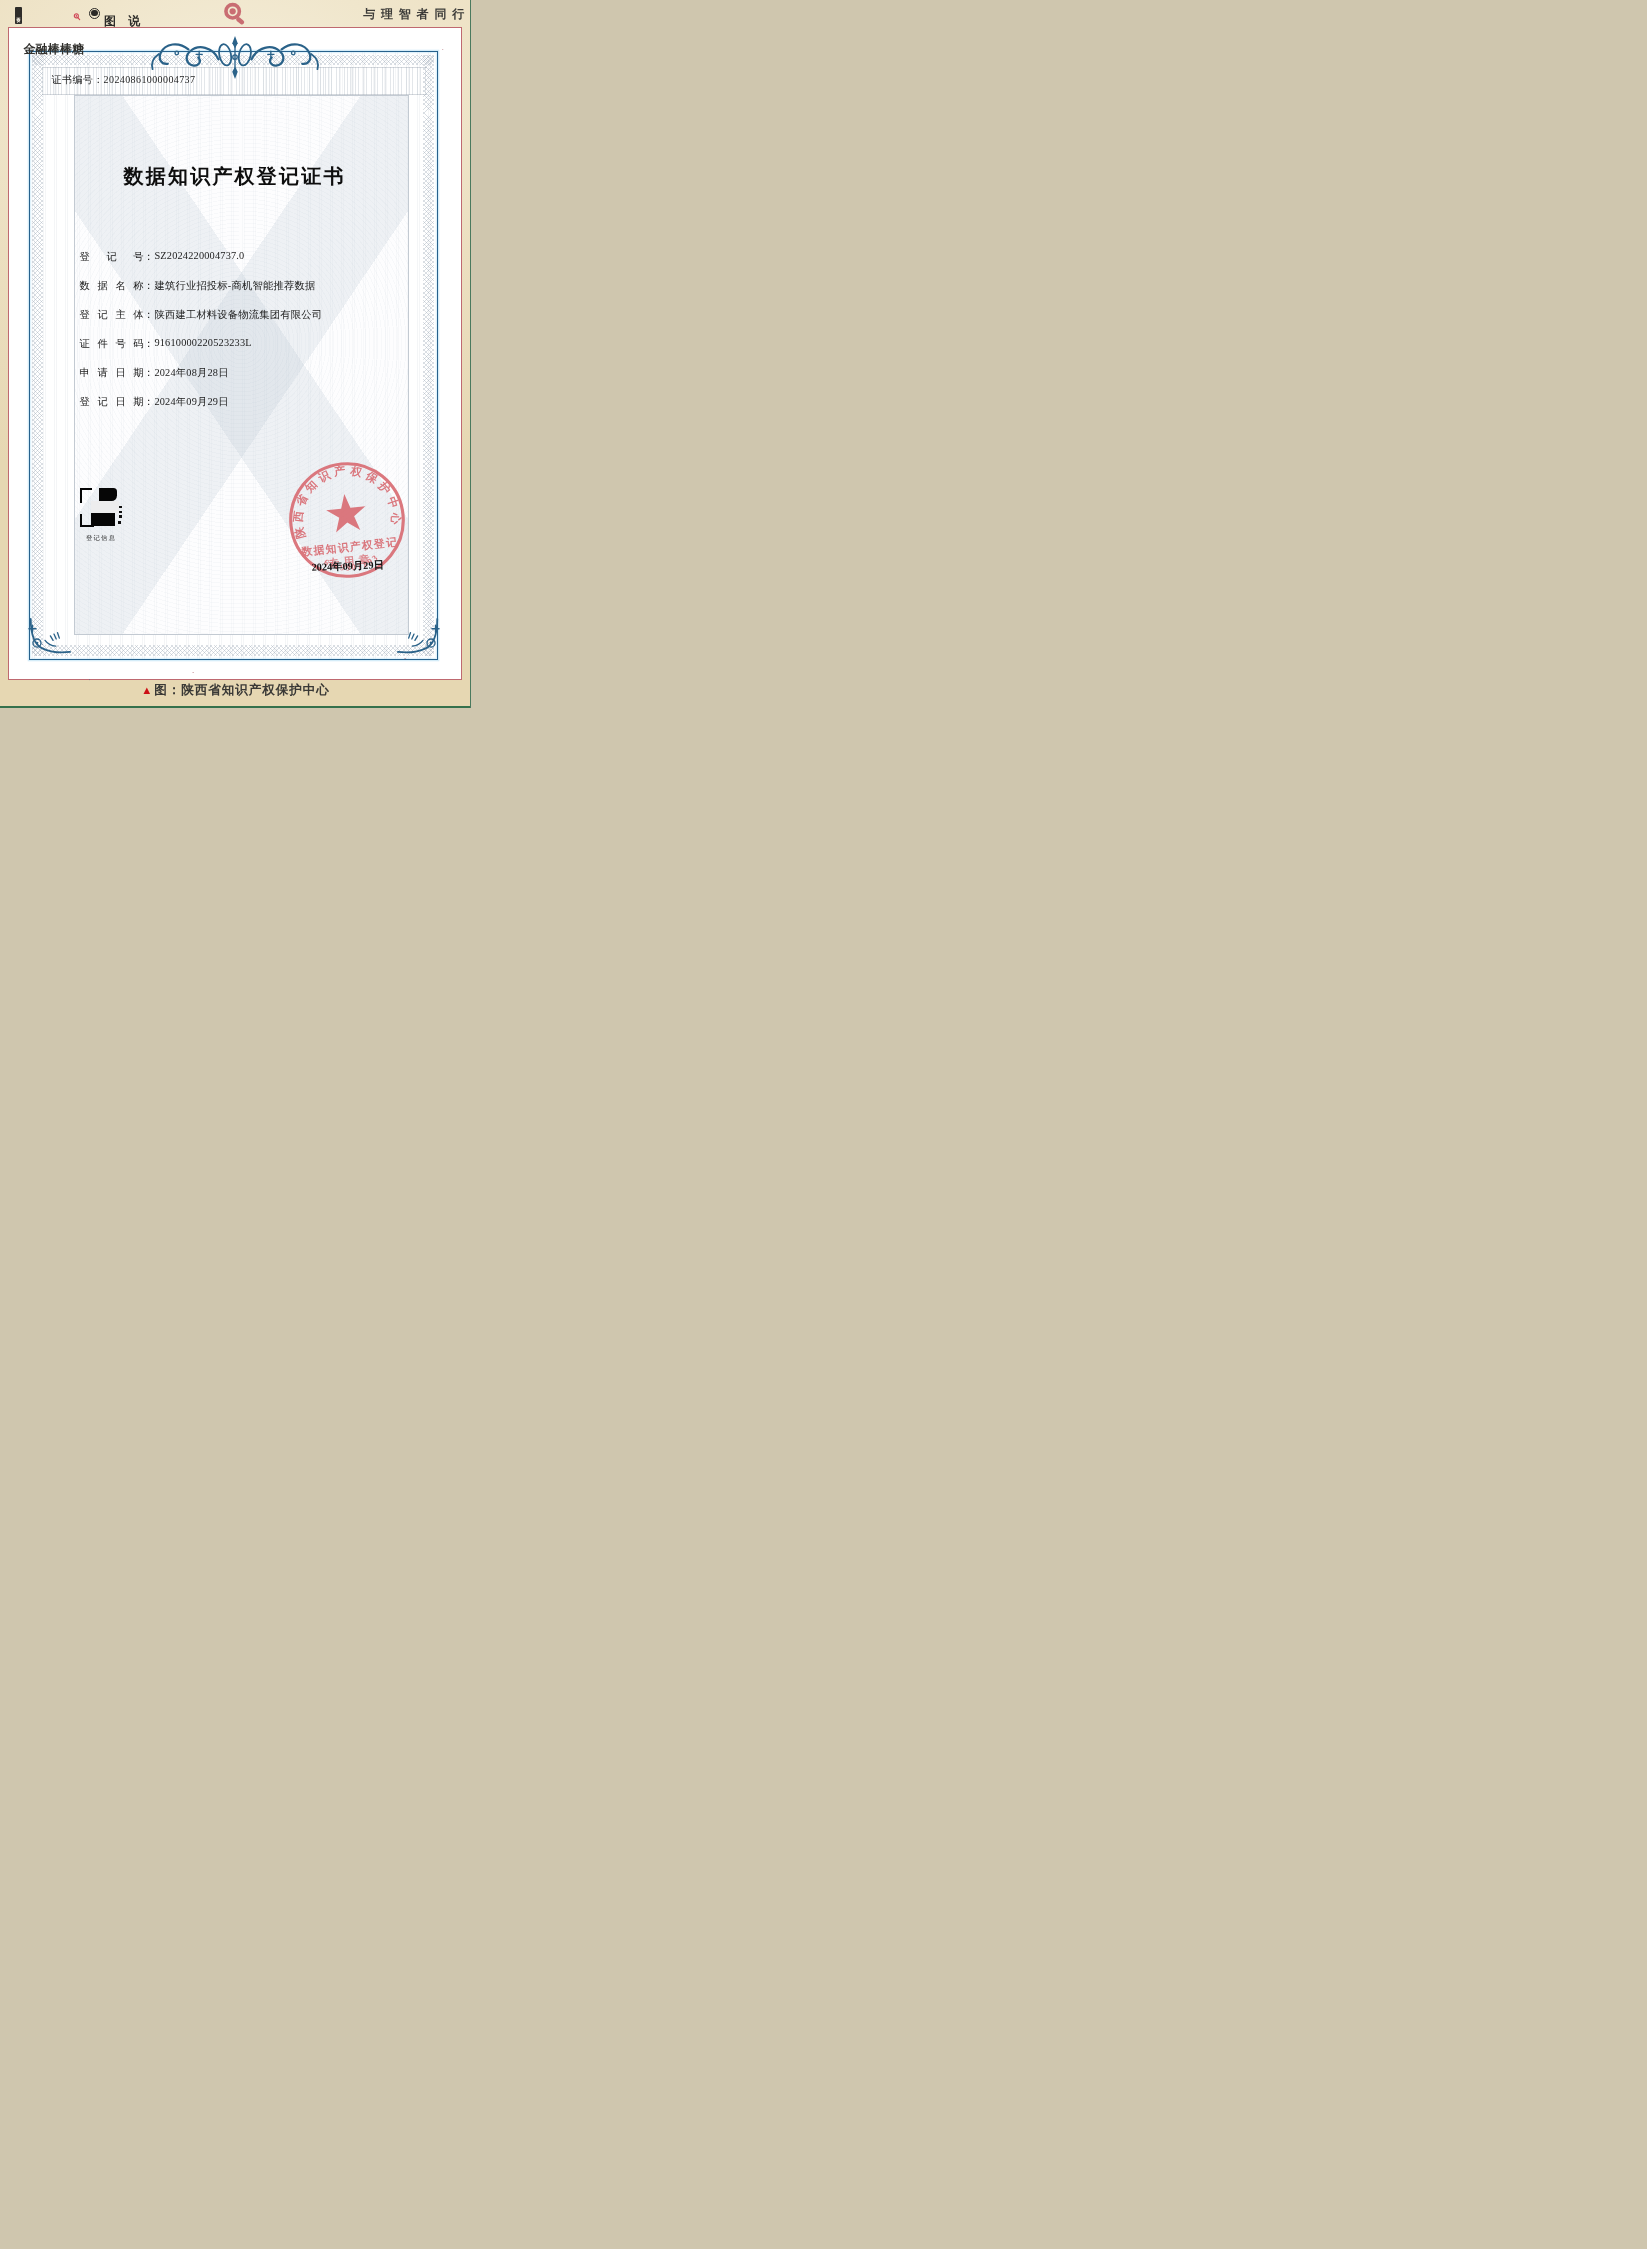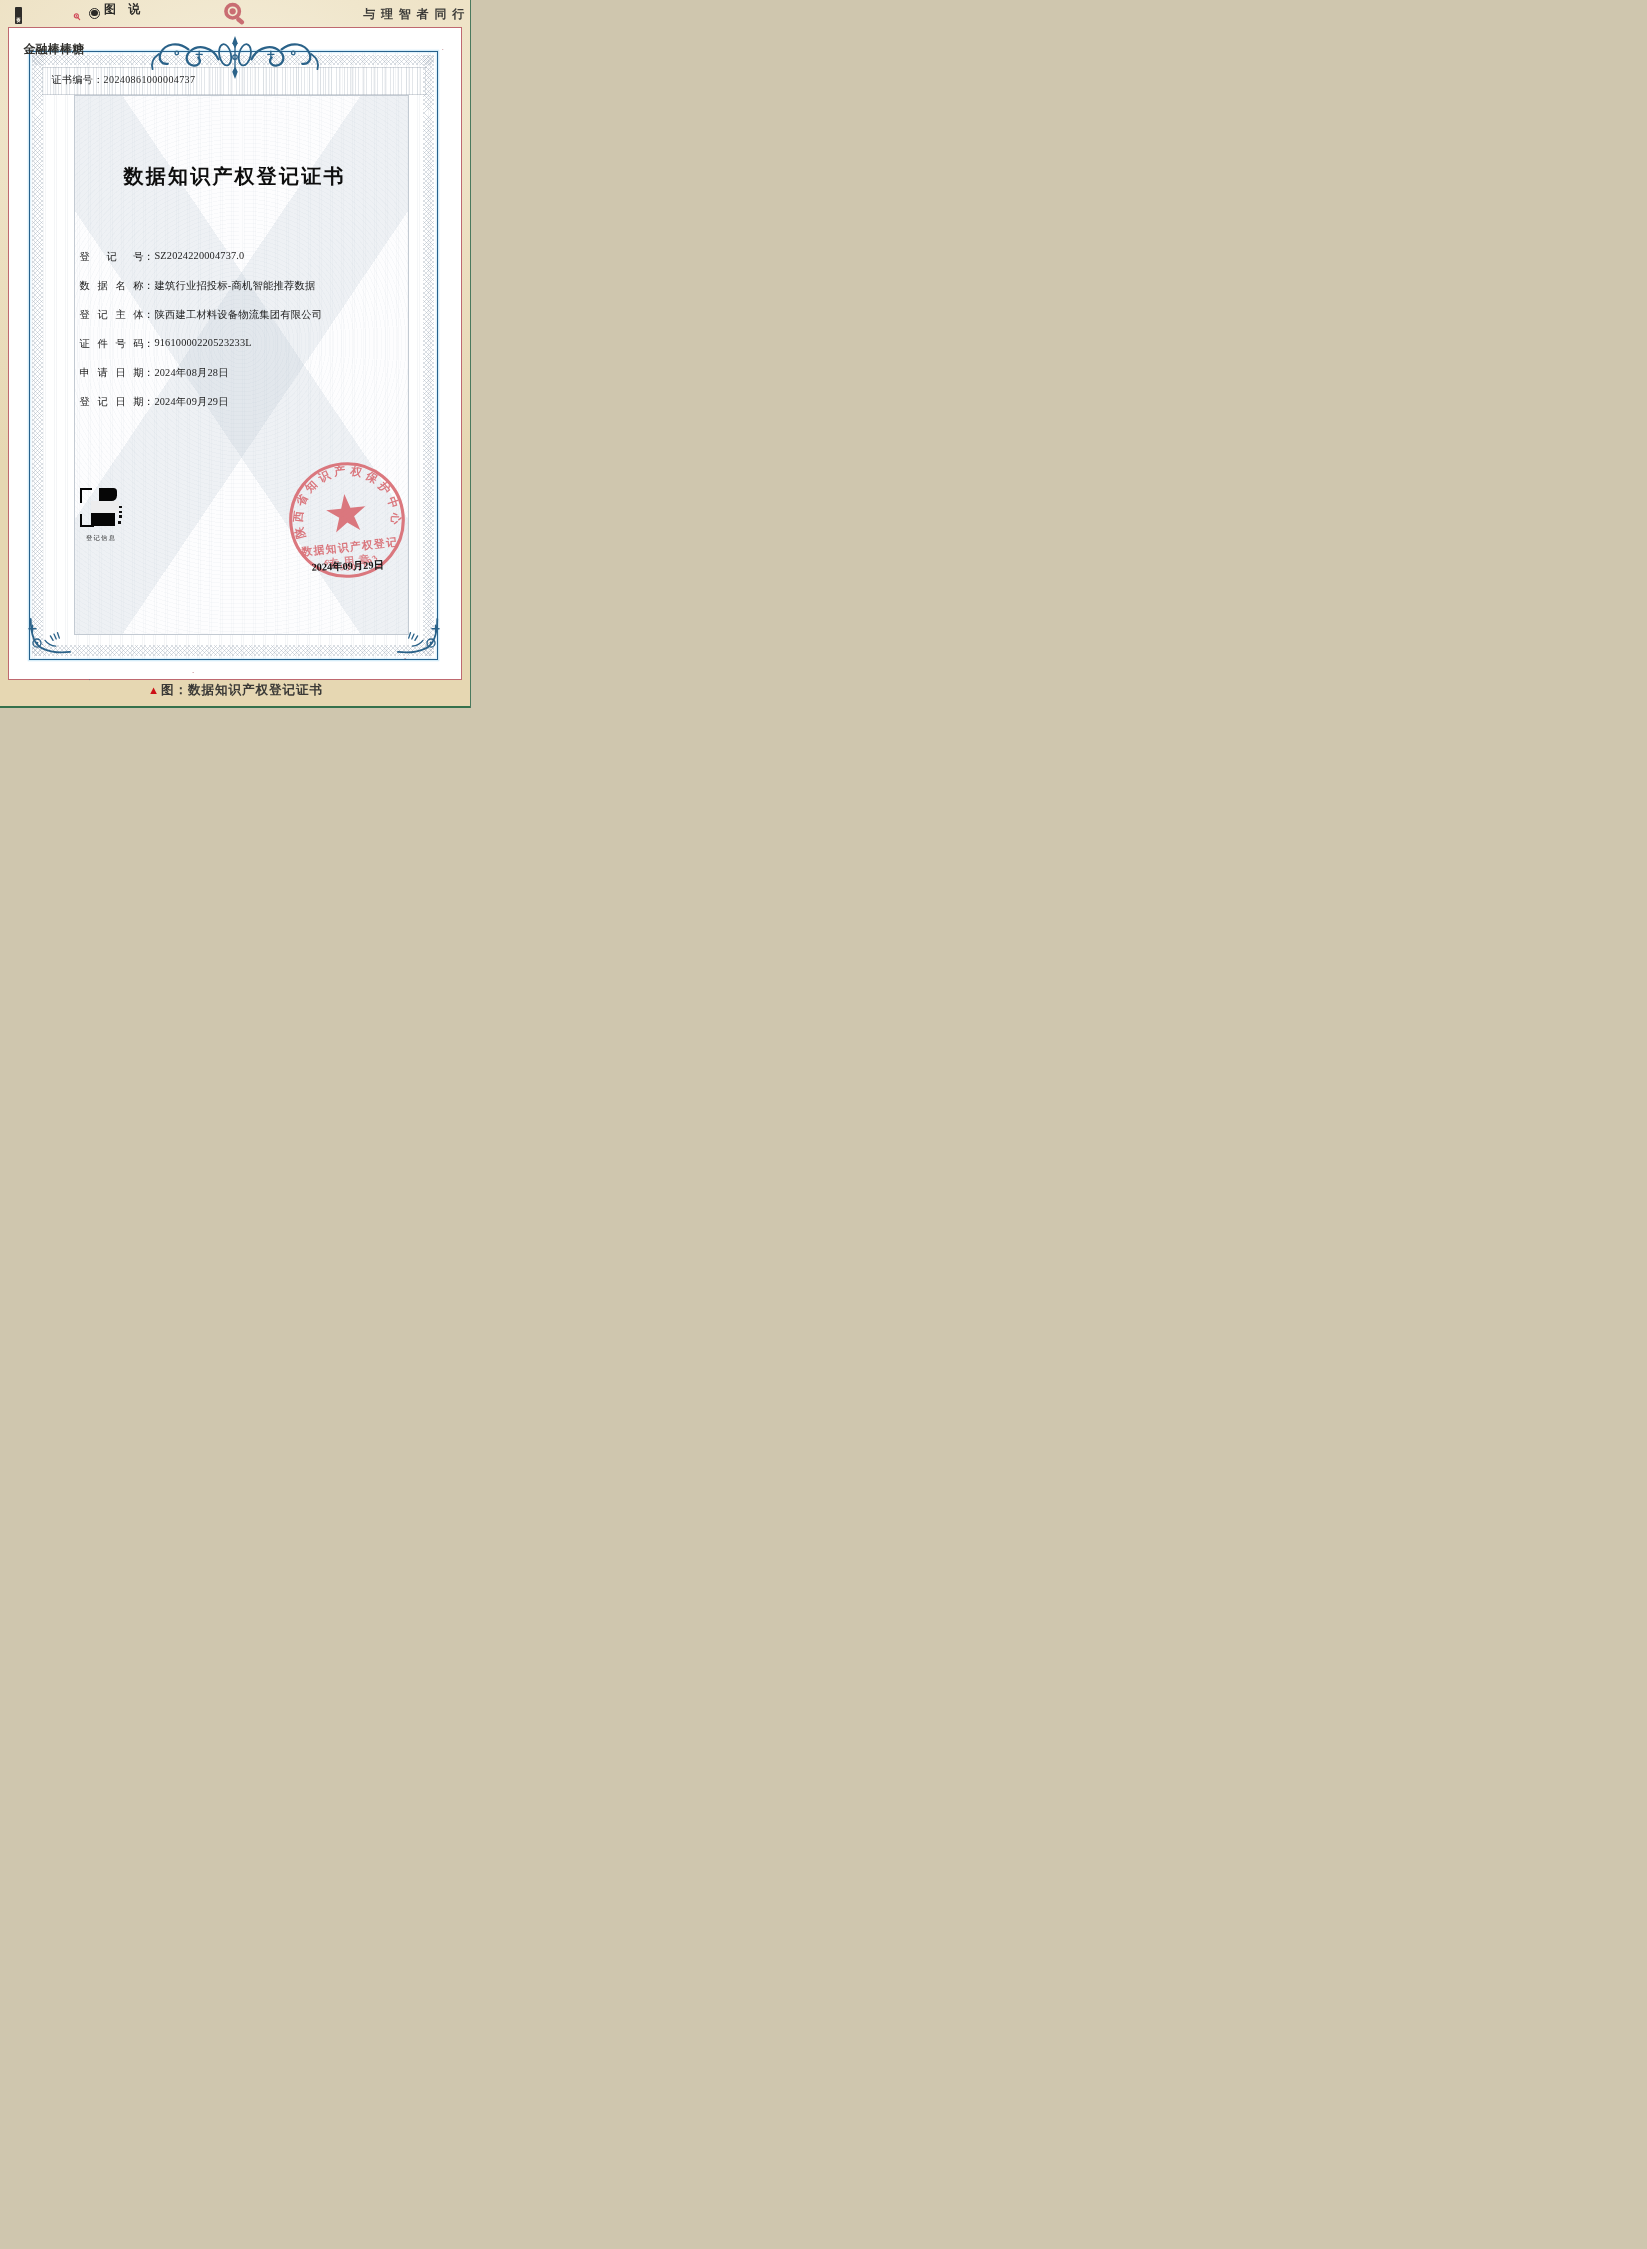--- a/index.html
+++ b/index.html
@@ -22,21 +22,21 @@
   
   .hdr-brandbox{position:absolute;left:15px;top:6.7px;width:7.2px;height:17px;background:#2e2c29;
     color:#f4efe2;border-radius:0.9px;display:flex;align-items:center;justify-content:center;
     writing-mode:vertical-rl;font:700 4px "Liberation Sans",sans-serif;letter-spacing:0.9px;z-index:6;}
   .hdr-brand{position:absolute;left:23.4px;top:5.8px;font:900 12px "DejaVu Sans","Liberation Sans",sans-serif;
     color:#31302d;letter-spacing:0.2px;z-index:6;margin-top:35px;}
   .hdr-brand-mag{position:absolute;left:73px;top:13px;z-index:7;}
   .hdr-dot{position:absolute;left:89px;top:7.6px;width:9px;height:9px;border:1.3px solid #2b2a27;
     border-radius:50%;z-index:6;}
   .hdr-dot::after{content:"";position:absolute;left:1.3px;top:1.3px;width:6.3px;height:6.3px;background:#2b2a27;border-radius:50%;}
-  .hdr-section{position:absolute;left:104px;top:1px;font:900 12px "DejaVu Sans","Liberation Sans",sans-serif;
+  .hdr-section{position:absolute;left:104px;top:13px;font:900 12px "DejaVu Sans","Liberation Sans",sans-serif;
     color:#2d2c29;letter-spacing:4px;z-index:6;}
   .hdr-slogan{position:absolute;right:1px;top:5.8px;font:900 12px "DejaVu Sans","Liberation Sans",sans-serif;
     color:#3d3c39;letter-spacing:5.8px;z-index:6;}
   .hdr-mag{position:absolute;left:221px;top:0.9px;z-index:6;}
   
   .page{position:absolute;left:7.6px;top:27.4px;width:452px;height:651px;background:#ffffff;
     border:1.8px solid #bf6970;z-index:2;}
   
   .cert-border{position:absolute;left:20px;top:22.5px;width:407px;height:607px;
     border:1.3px solid #27618c;
@@ -265,19 +265,19 @@
         <text font-size="19" letter-spacing="4" fill="#d96d74" font-weight="700">
           <textPath href="#arcBot" startOffset="50%" text-anchor="middle">6119907293</textPath>
         </text>
       </g>
       <text x="-2" y="110" text-anchor="middle" font-size="23" font-weight="700" fill="#141414" transform="rotate(-2)">2024年09月29日</text>
     </svg>
 
   </div>
 
   <div class="caption">
-    <span class="tri">▲</span><span>图：数据知识产权登记证书</span>
+    <span class="tri">▲</span><span>图：陕西省知识产权保护中心</span>
   </div>
 
   <div class="edge-bottom"></div>
   <div class="edge-right"></div>
 </div>
 
 
 </body></html>

